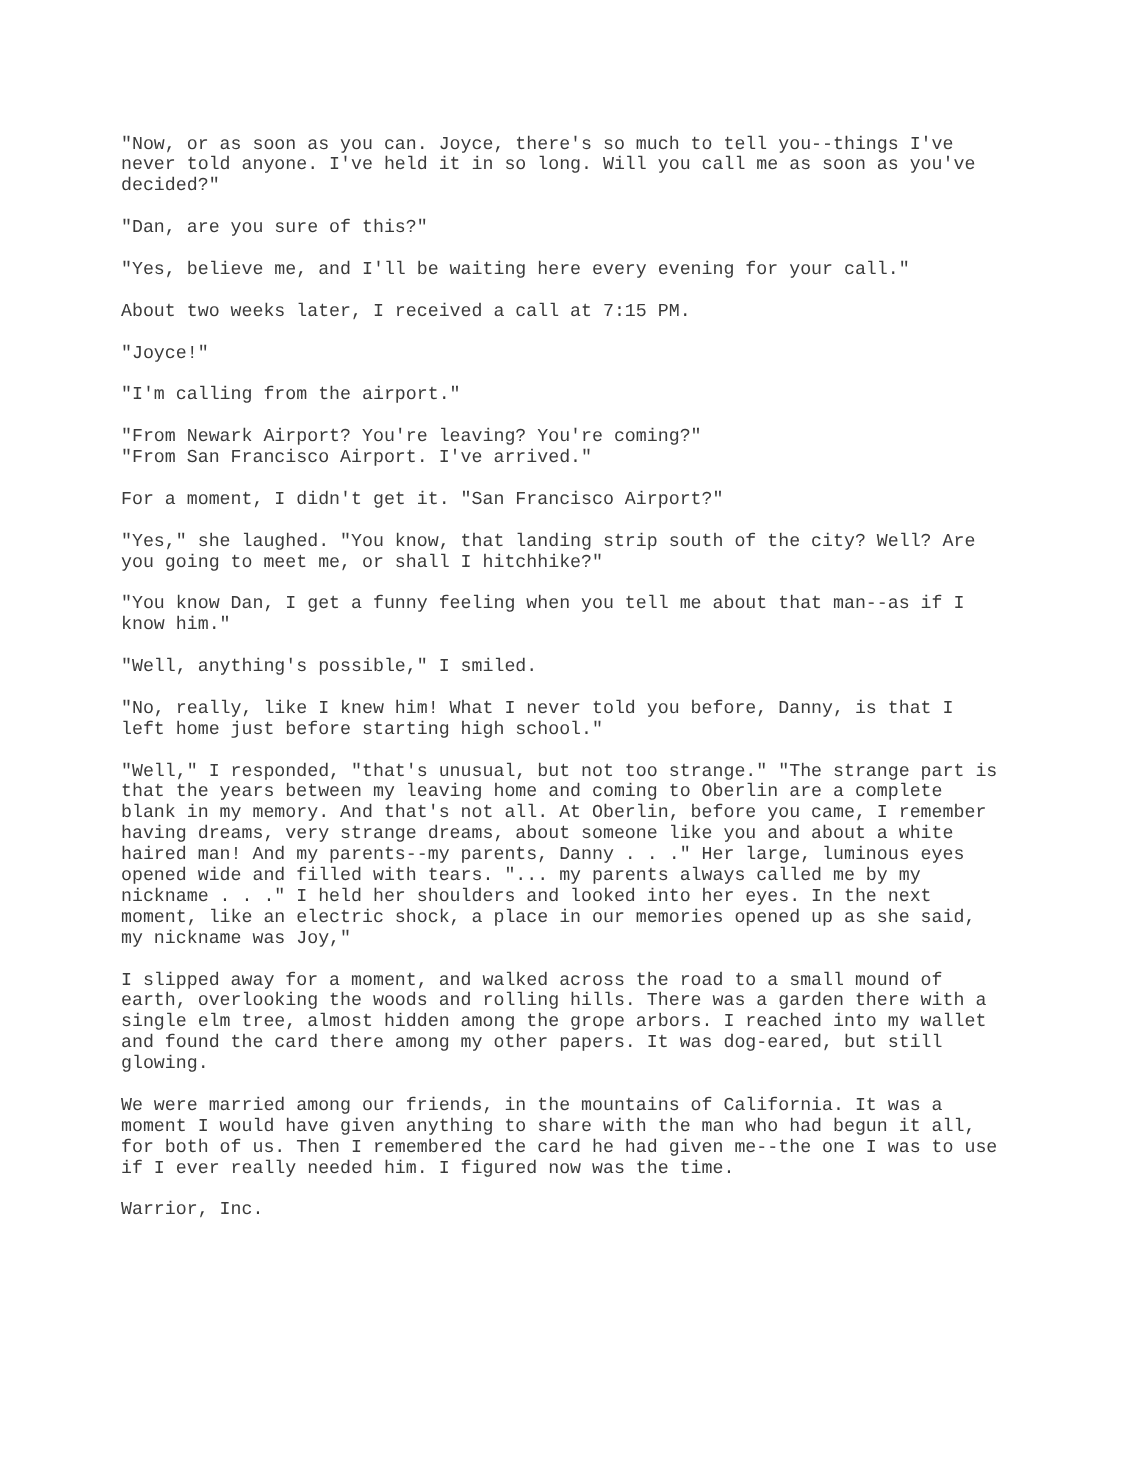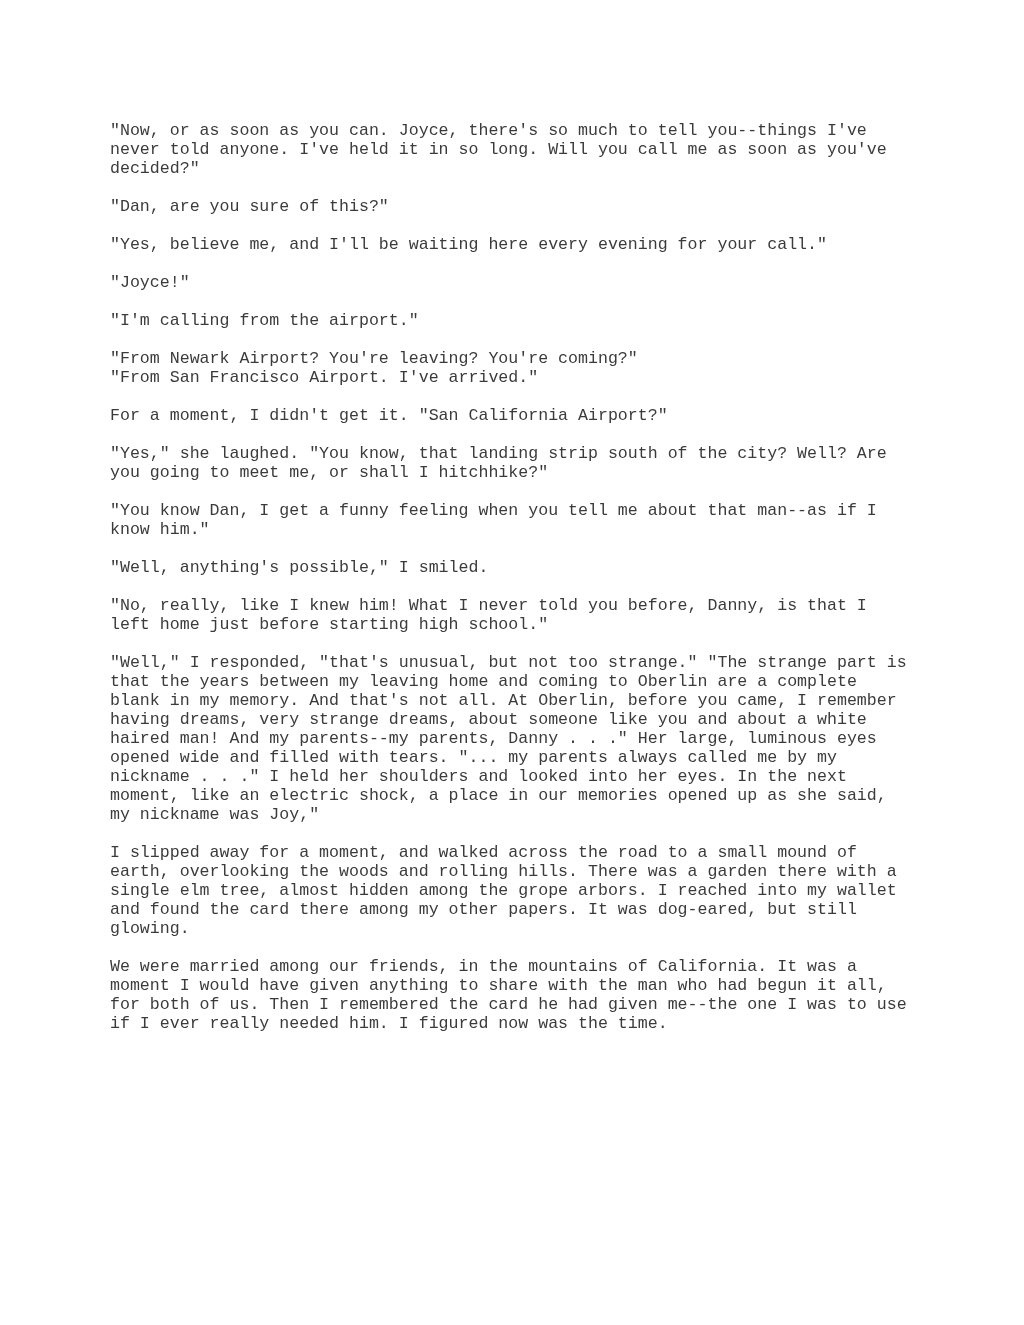--- a/index.html
+++ b/index.html
@@ -37,25 +37,26 @@
 </head>
 <body>
 
 <div class="page">
   <div class="text-block">
       <pre class="para">"Now, or as soon as you can. Joyce, there's so much to tell you--things I've
 never told anyone. I've held it in so long. Will you call me as soon as you've
 decided?"</pre>
       <pre class="para">"Dan, are you sure of this?"</pre>
       <pre class="para">"Yes, believe me, and I'll be waiting here every evening for your call."</pre>
+      <pre class="para">About two weeks later, I received a call at 7:15 PM.</pre>
       <pre class="para">"Joyce!"</pre>
       <pre class="para">"I'm calling from the airport."</pre>
       <pre class="para">"From Newark Airport? You're leaving? You're coming?"
 "From San Francisco Airport. I've arrived."</pre>
-      <pre class="para">For a moment, I didn't get it. "San California Airport?"</pre>
+      <pre class="para">For a moment, I didn't get it. "San Francisco Airport?"</pre>
       <pre class="para">"Yes," she laughed. "You know, that landing strip south of the city? Well? Are
 you going to meet me, or shall I hitchhike?"</pre>
       <pre class="para">"You know Dan, I get a funny feeling when you tell me about that man--as if I
 know him."</pre>
       <pre class="para">"Well, anything's possible," I smiled.</pre>
       <pre class="para">"No, really, like I knew him! What I never told you before, Danny, is that I
 left home just before starting high school."</pre>
       <pre class="para">"Well," I responded, "that's unusual, but not too strange." "The strange part is
 that the years between my leaving home and coming to Oberlin are a complete
 blank in my memory. And that's not all. At Oberlin, before you came, I remember
@@ -67,14 +68,15 @@
 my nickname was Joy,"</pre>
       <pre class="para">I slipped away for a moment, and walked across the road to a small mound of
 earth, overlooking the woods and rolling hills. There was a garden there with a
 single elm tree, almost hidden among the grope arbors. I reached into my wallet
 and found the card there among my other papers. It was dog-eared, but still
 glowing.</pre>
       <pre class="para">We were married among our friends, in the mountains of California. It was a
 moment I would have given anything to share with the man who had begun it all,
 for both of us. Then I remembered the card he had given me--the one I was to use
 if I ever really needed him. I figured now was the time.</pre>
+      <pre class="para">Warrior, Inc.</pre>
     </div>
 </div>
 
 </body></html>

